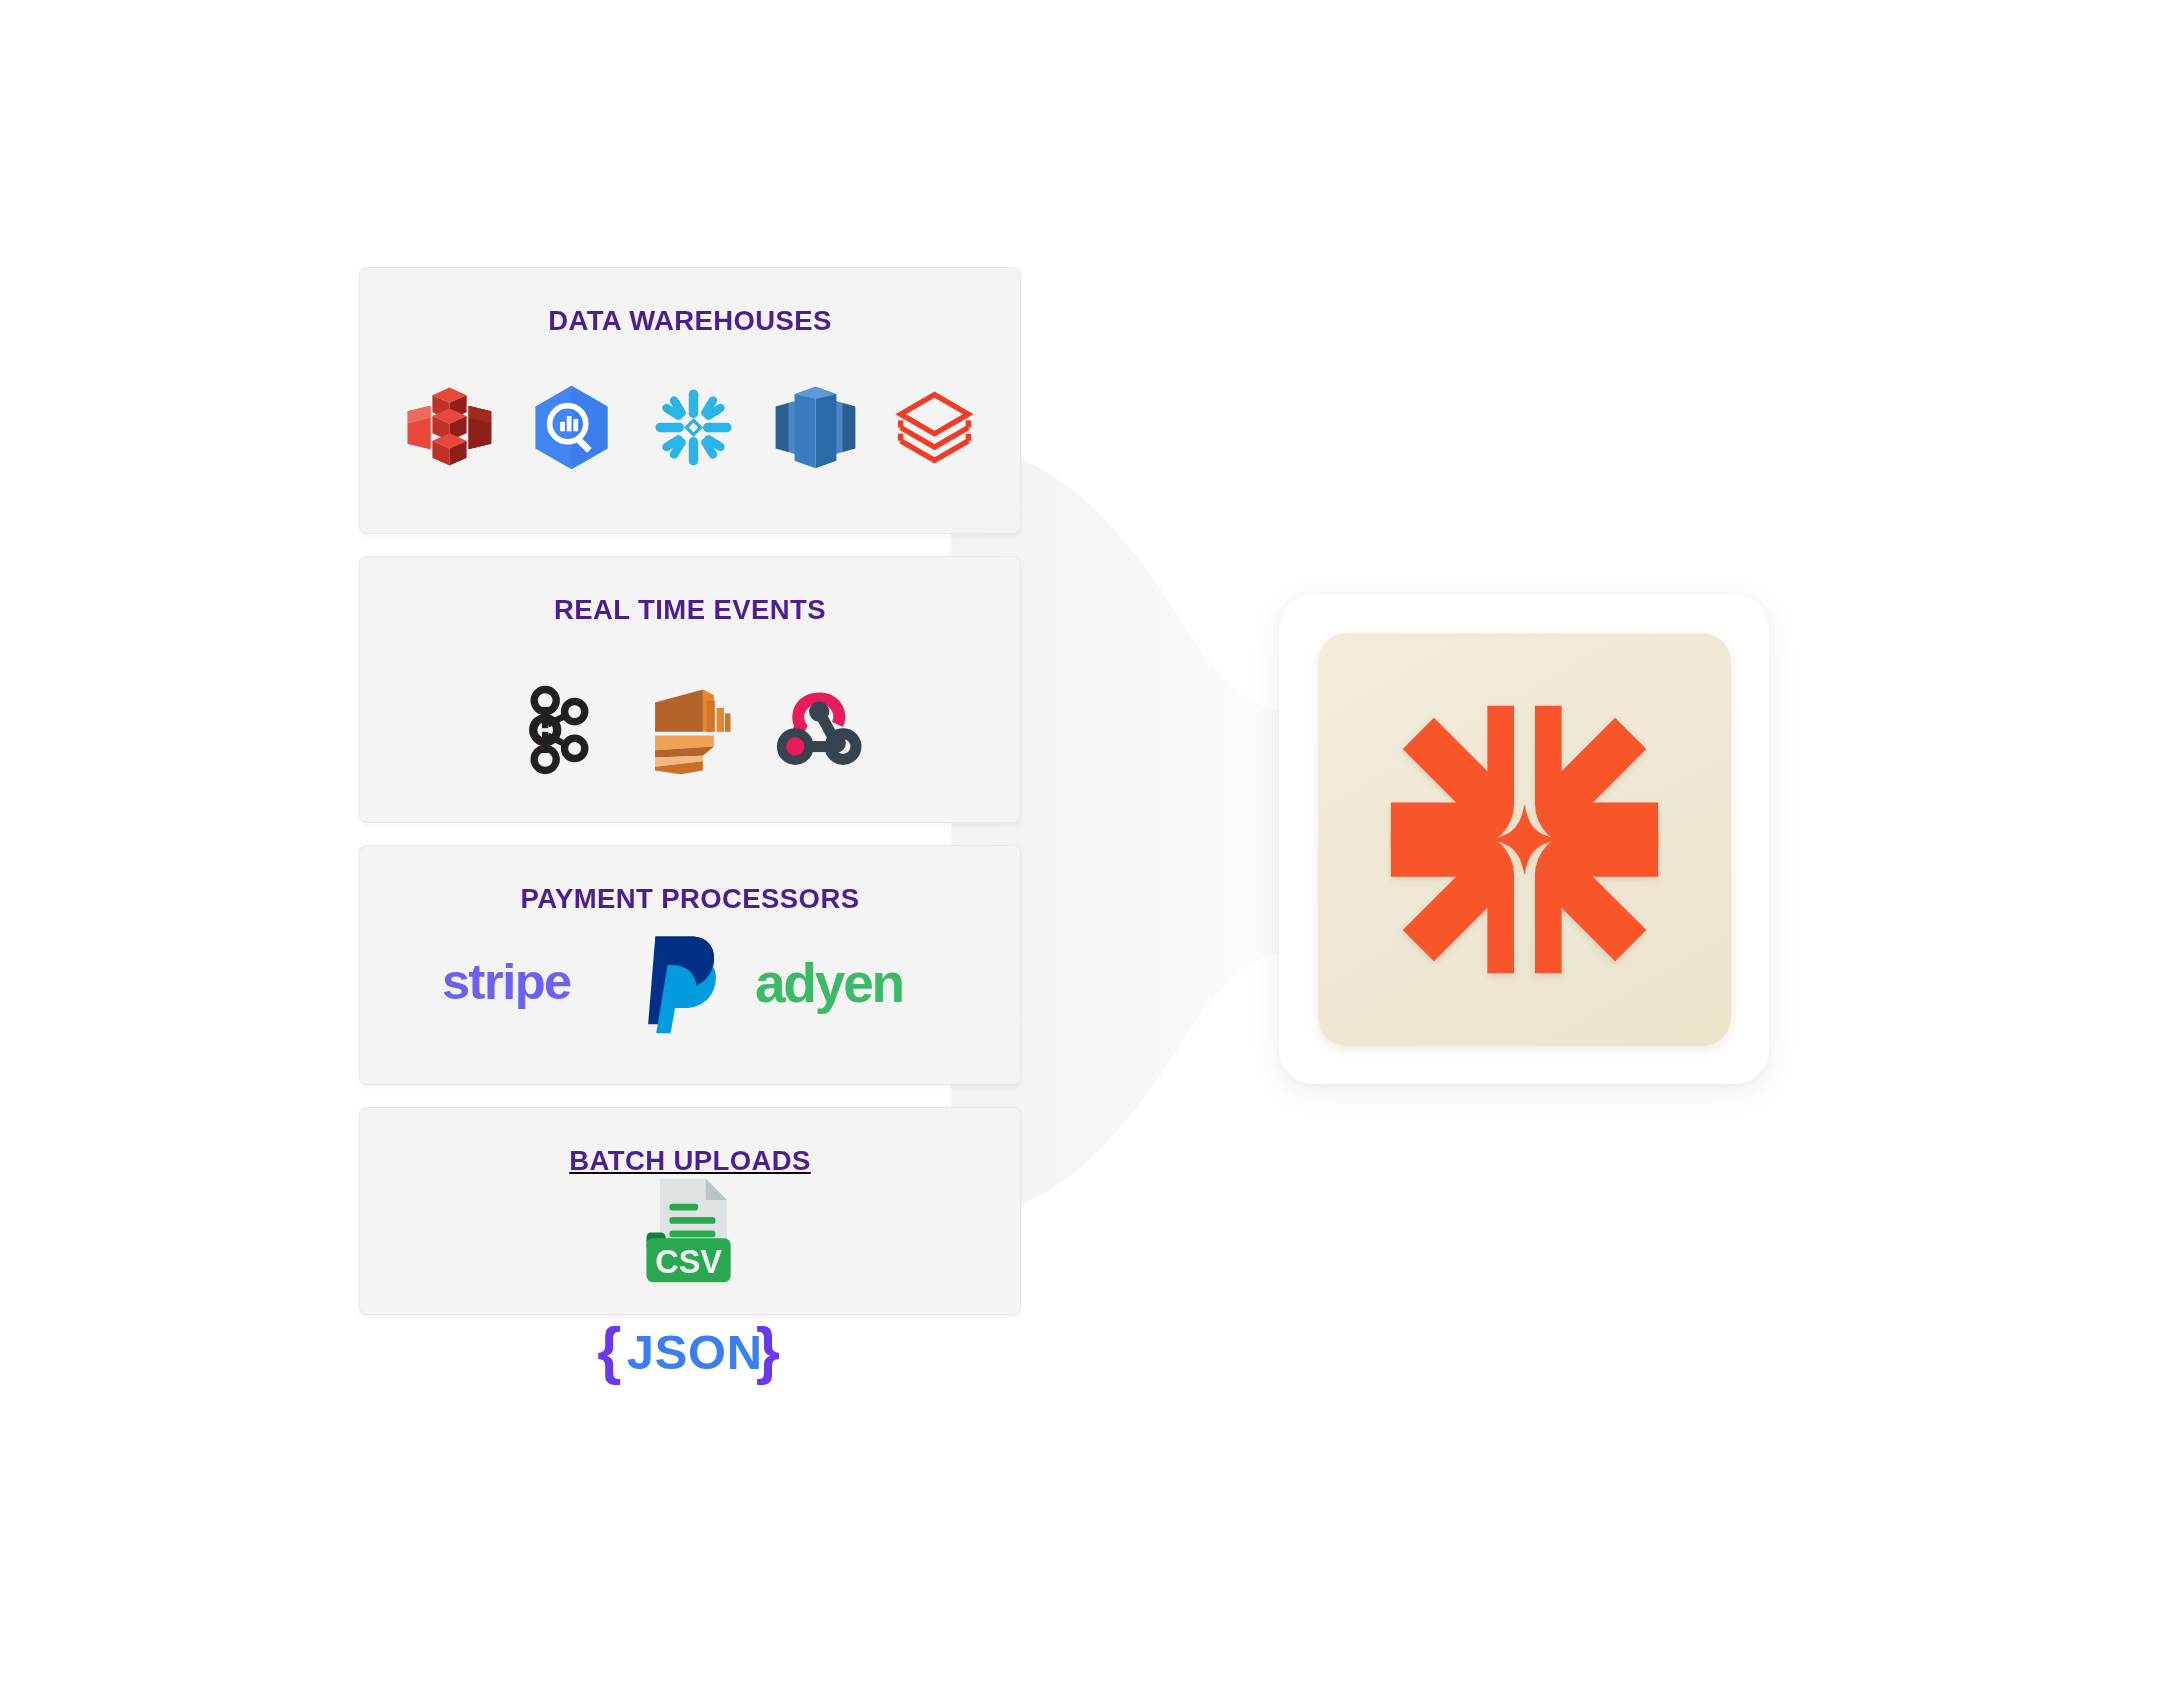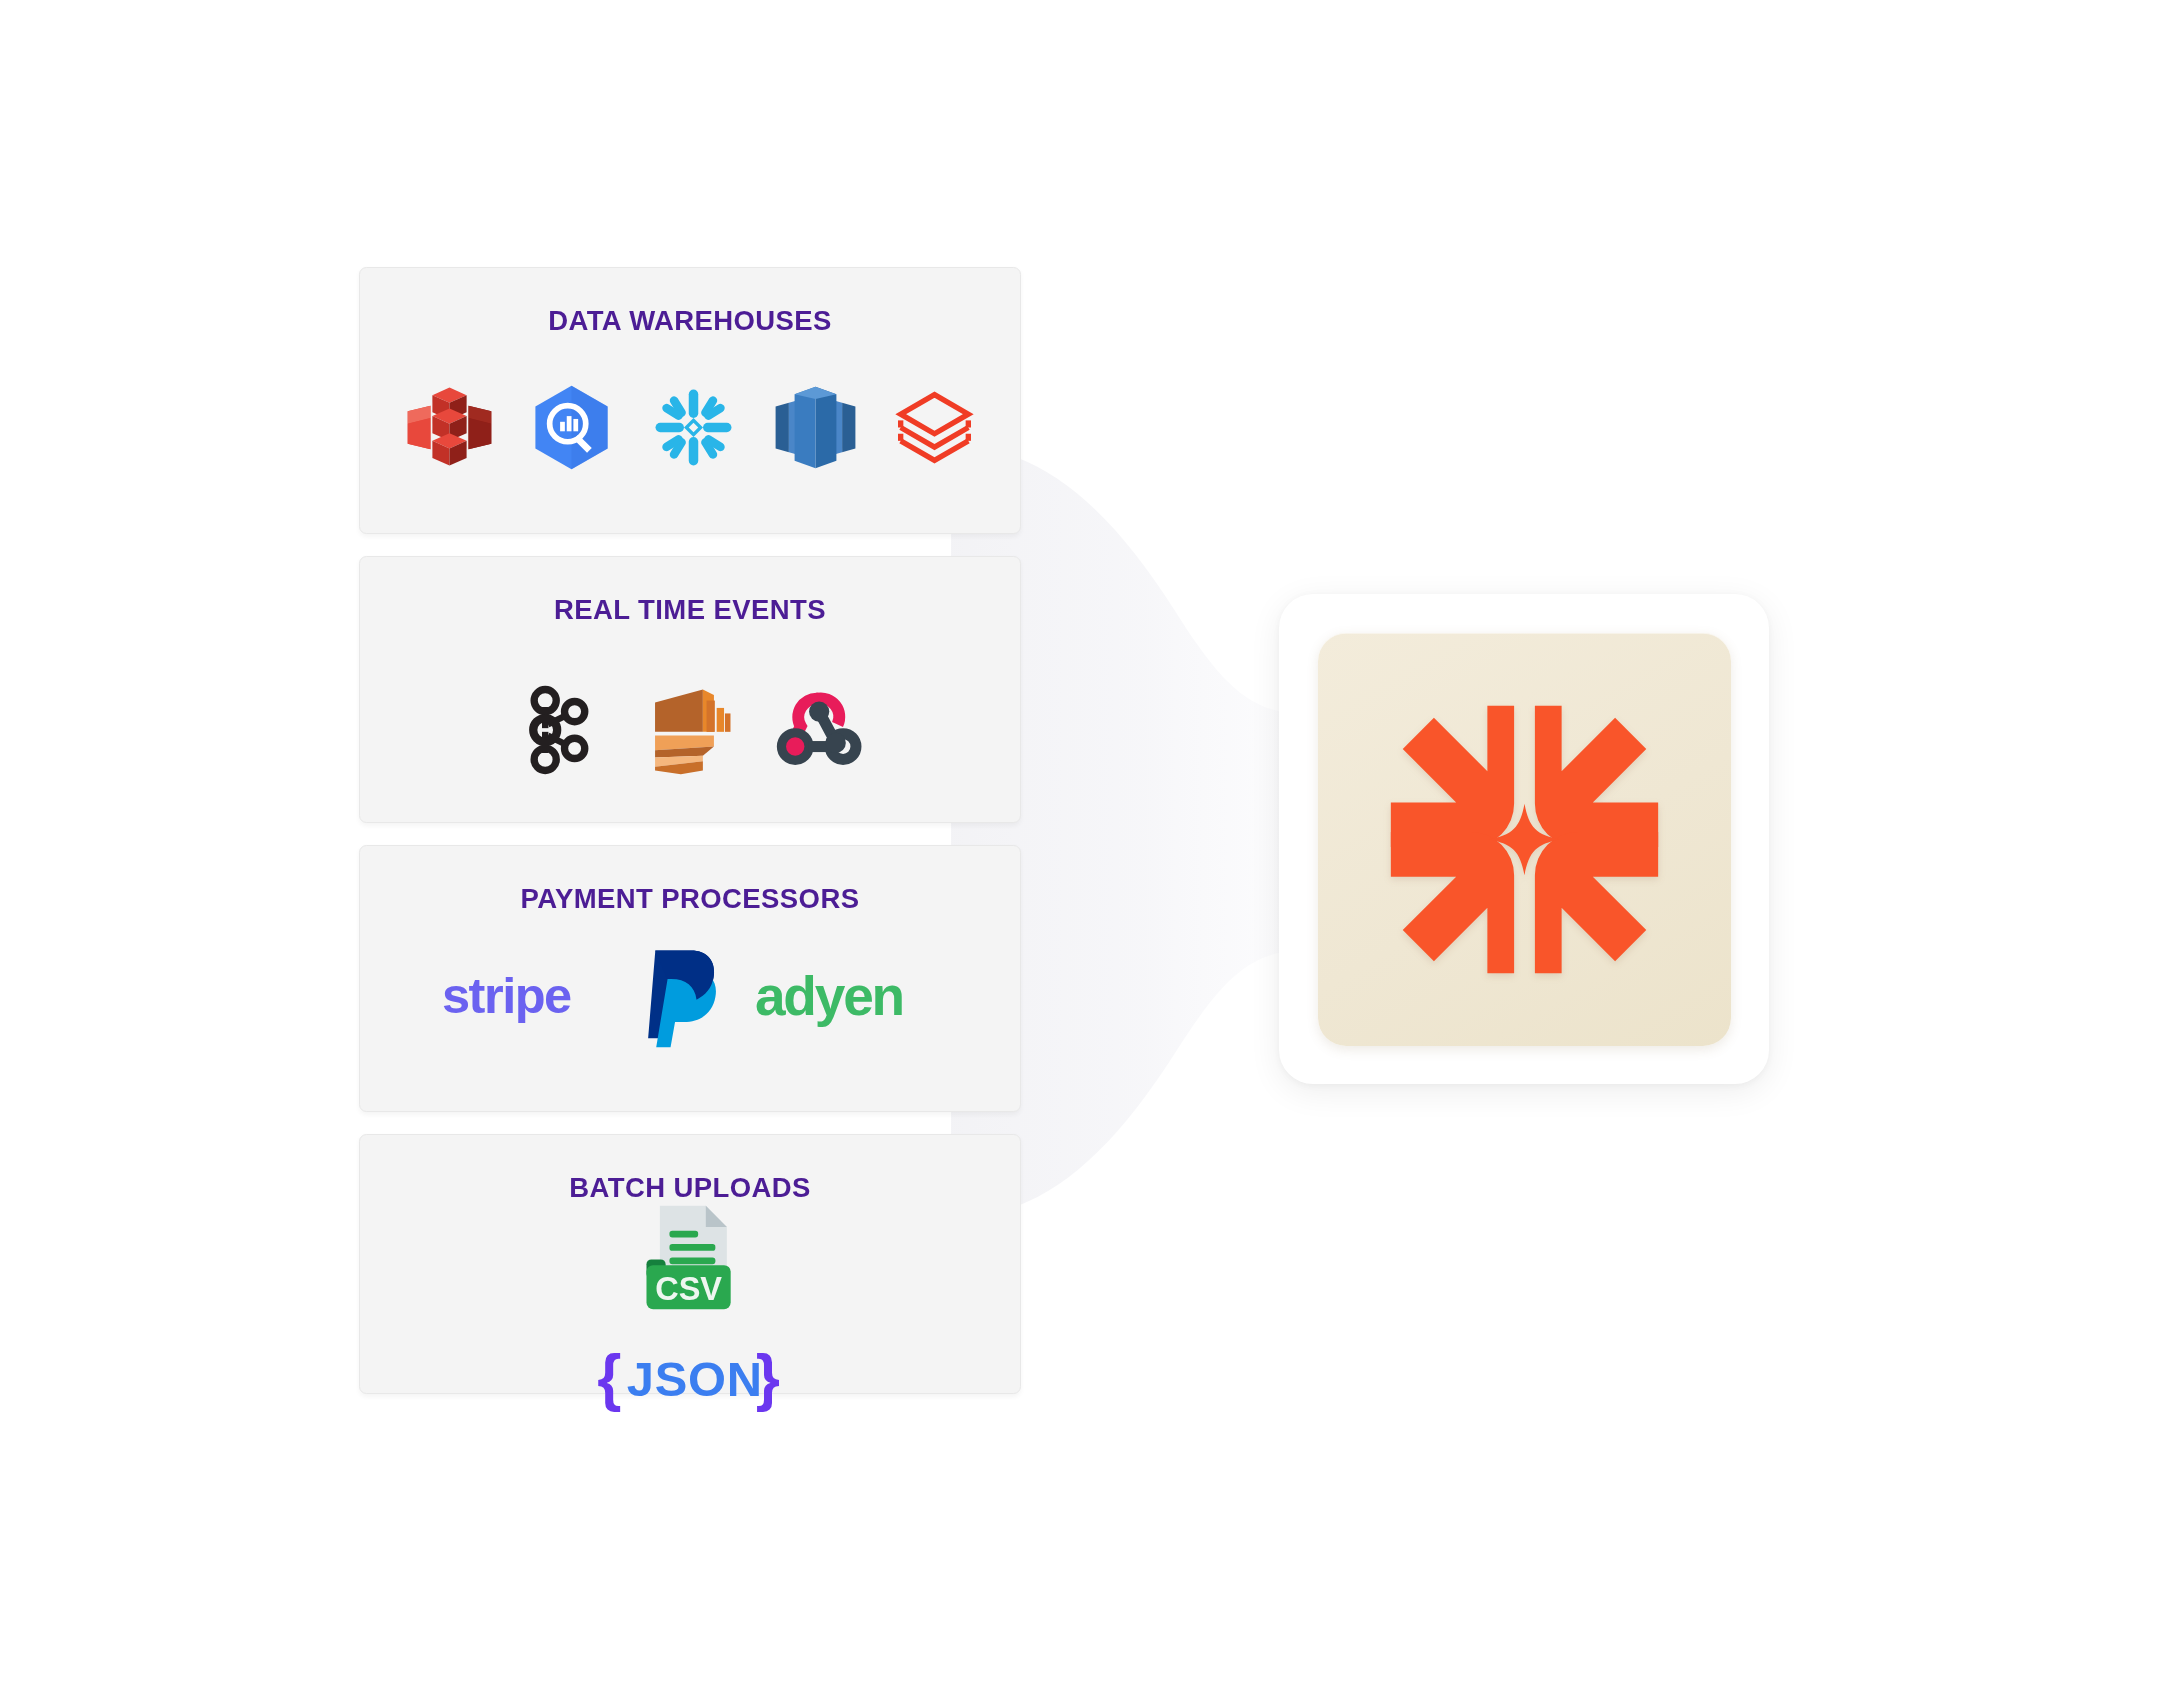--- a/index.html
+++ b/index.html
@@ -52,22 +52,22 @@
     border: 0.7px solid #e8e8e8;
     border-radius: 7.4px;
     box-shadow: 0 2.2px 5.2px rgba(0,0,0,0.045);
     display: flex;
     flex-direction: column;
     align-items: center;
     box-sizing: border-box;
   }
   .source-card.card-0 { height: 267px; }
   .source-card.card-1 { height: 267px; gap: 28px; }
-  .source-card.card-2 { height: 267px; }
-  .source-card.card-3 { height: 260px; }
+  .source-card.card-2 { height: 240px; }
+  .source-card.card-3 { height: 208px; text-decoration: underline; }
 
   .card-title {
     font-size: 27.5px;
     font-weight: bold;
     letter-spacing: 0.4px;
     color: #4c1d95;
     text-align: center;
     margin-top: 39px;
     line-height: 1;
     white-space: nowrap;

